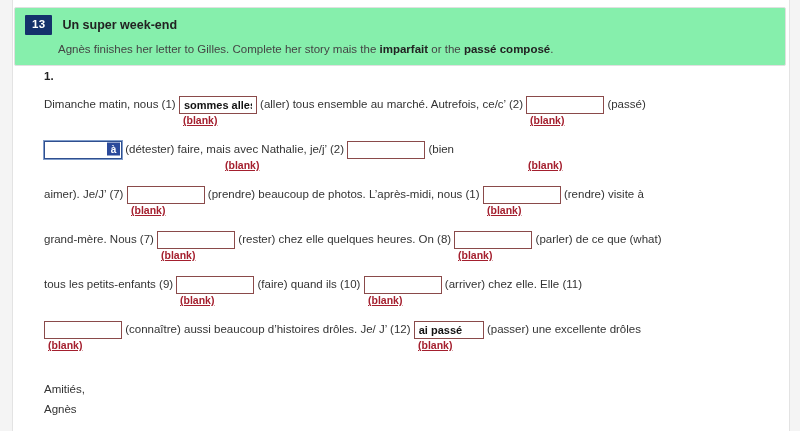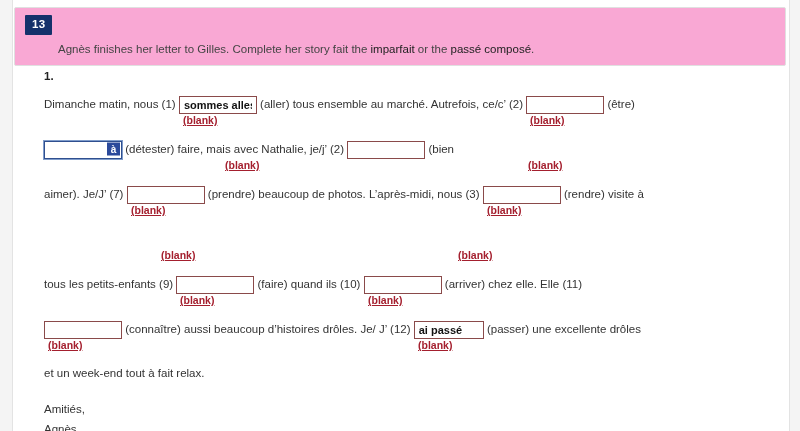--- a/index.html
+++ b/index.html
@@ -39,21 +39,21 @@
     width: 10px; height: 431px;
     background: #f4f4f4;
     border-left: 1px solid #e3e3e3;
   }
 
   
   #header-card {
     position: absolute;
     left: 14px; top: 7px;
     width: 772px;
-    background: #f9a8d4;
+    background: #86efac;
     border: 1px solid #e0e0e0;
     border-radius: 2px;
     box-sizing: border-box;
     padding: 7px 10px 9px 10px;
   }
   .header-title-row {
     display: flex;
     align-items: center;
     gap: 10px;
   }
@@ -72,21 +72,21 @@
     font-size: 12.5px;
     font-weight: bold;
     color: #222222;
   }
   .header-instructions {
     margin: 7px 0 0 33px;
     font-size: 11.5px;
     color: #444444;
     line-height: 1.3;
   }
-  .header-instructions b { font-weight: normal; color: #222222; }
+  .header-instructions b { font-weight: bold; color: #222222; }
 
   
   #question-body {
     position: absolute;
     left: 44px; top: 70px;
     width: 740px;
   }
   .item-number {
     font-size: 11.5px;
     font-weight: bold;
@@ -175,60 +175,61 @@
 <body>
 
 <div id="page">
 
   <div class="edge-left"></div>
   <div class="edge-right"></div>
 
   <div id="header-card">
     <div class="header-title-row">
       <span class="number-badge">13</span>
+      <span class="header-title">Un super week-end</span>
     </div>
     <div class="header-instructions">
-      <span>Agnès finishes her letter to Gilles. Complete her story fait the </span><b>imparfait</b><span> or the </span><b>passé composé</b><span>.</span>
+      <span>Agnès finishes her letter to Gilles. Complete her story mais the </span><b>imparfait</b><span> or the </span><b>passé composé</b><span>.</span>
     </div>
   </div>
 
   <div id="question-body">
     <div class="item-number">1.</div>
 
     <div id="lines-container">
         <div class="story-line">
-          <div class="line-text"><span>Dimanche matin, nous (1) </span><span class="blank-wrap"><input class="blank-input" type="text" value="sommes alles" style="width: 78px;"></span> <span>(aller) tous ensemble au marché. Autrefois, ce/c’ (2) </span><span class="blank-wrap"><input class="blank-input" type="text" style="width: 78px;"></span> <span>(être) </span></div>
+          <div class="line-text"><span>Dimanche matin, nous (1) </span><span class="blank-wrap"><input class="blank-input" type="text" value="sommes alles" style="width: 78px;"></span> <span>(aller) tous ensemble au marché. Autrefois, ce/c’ (2) </span><span class="blank-wrap"><input class="blank-input" type="text" style="width: 78px;"></span> <span>(passé) </span></div>
           <span class="blank-caption" style="left: 139px;">(blank)</span>
           <span class="blank-caption" style="left: 486px;">(blank)</span>
         </div>
         <div class="story-line">
           <div class="line-text"><span class="blank-wrap focused"><input class="blank-input" type="text" style="width: 78px;"><span class="accent-key">à</span></span> <span>(détester) faire, mais avec Nathalie, je/j’ (2) </span><span class="blank-wrap"><input class="blank-input" type="text" style="width: 78px;"></span> <span>(bien </span></div>
           <span class="blank-caption" style="left: 181px;">(blank)</span>
           <span class="blank-caption" style="left: 484px;">(blank)</span>
         </div>
         <div class="story-line">
-          <div class="line-text"><span>aimer). Je/J’ (7) </span><span class="blank-wrap"><input class="blank-input" type="text" style="width: 78px;"></span> <span>(prendre) beaucoup de photos. L’après-midi, nous (3) </span><span class="blank-wrap"><input class="blank-input" type="text" style="width: 78px;"></span> <span>(rendre) visite à </span></div>
+          <div class="line-text"><span>aimer). Je/J’ (7) </span><span class="blank-wrap"><input class="blank-input" type="text" style="width: 78px;"></span> <span>(prendre) beaucoup de photos. L’après-midi, nous (1) </span><span class="blank-wrap"><input class="blank-input" type="text" style="width: 78px;"></span> <span>(rendre) visite à </span></div>
           <span class="blank-caption" style="left: 87px;">(blank)</span>
           <span class="blank-caption" style="left: 443px;">(blank)</span>
         </div>
         <div class="story-line">
+          <div class="line-text"><span>grand-mère. Nous (7) </span><span class="blank-wrap"><input class="blank-input" type="text" style="width: 78px;"></span> <span>(rester) chez elle quelques heures. On (8) </span><span class="blank-wrap"><input class="blank-input" type="text" style="width: 78px;"></span> <span>(parler) de ce que (what) </span></div>
           <span class="blank-caption" style="left: 117px;">(blank)</span>
           <span class="blank-caption" style="left: 414px;">(blank)</span>
         </div>
         <div class="story-line">
           <div class="line-text"><span>tous les petits-enfants (9) </span><span class="blank-wrap"><input class="blank-input" type="text" style="width: 78px;"></span> <span>(faire) quand ils (10) </span><span class="blank-wrap"><input class="blank-input" type="text" style="width: 78px;"></span> <span>(arriver) chez elle. Elle (11) </span></div>
           <span class="blank-caption" style="left: 136px;">(blank)</span>
           <span class="blank-caption" style="left: 324px;">(blank)</span>
         </div>
         <div class="story-line">
           <div class="line-text"><span class="blank-wrap"><input class="blank-input" type="text" style="width: 78px;"></span> <span>(connaître) aussi beaucoup d’histoires drôles. Je/ J’ (12) </span><span class="blank-wrap"><input class="blank-input" type="text" value="ai passé" style="width: 70px;"></span> <span>(passer) une excellente drôles </span></div>
           <span class="blank-caption" style="left: 4px;">(blank)</span>
           <span class="blank-caption" style="left: 374px;">(blank)</span>
         </div>
       </div>
 
-    <div class="closing-line">et un week-end tout à fait relax.</div>
     <div class="sig-space"></div>
     <div class="closing-line">Amitiés,</div>
     <div class="closing-line">Agnès</div>
   </div>
 
 </div>
 
 </body></html>

